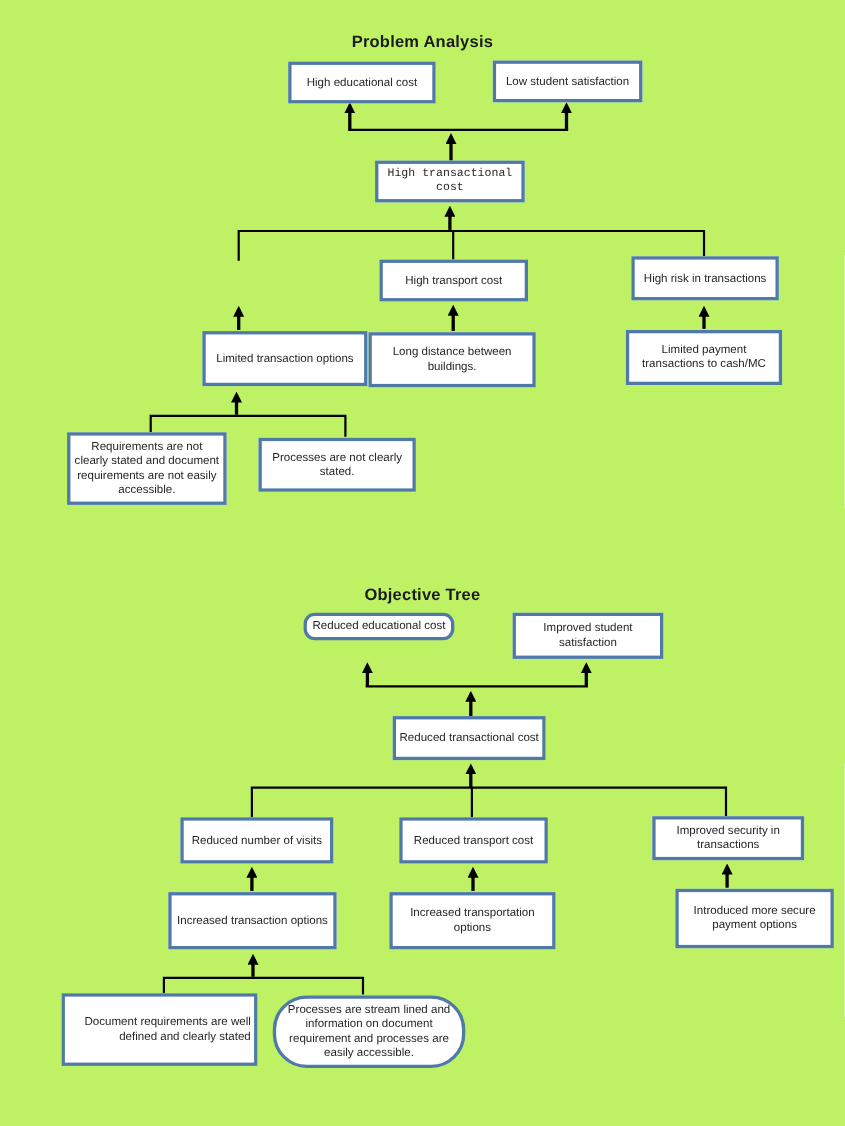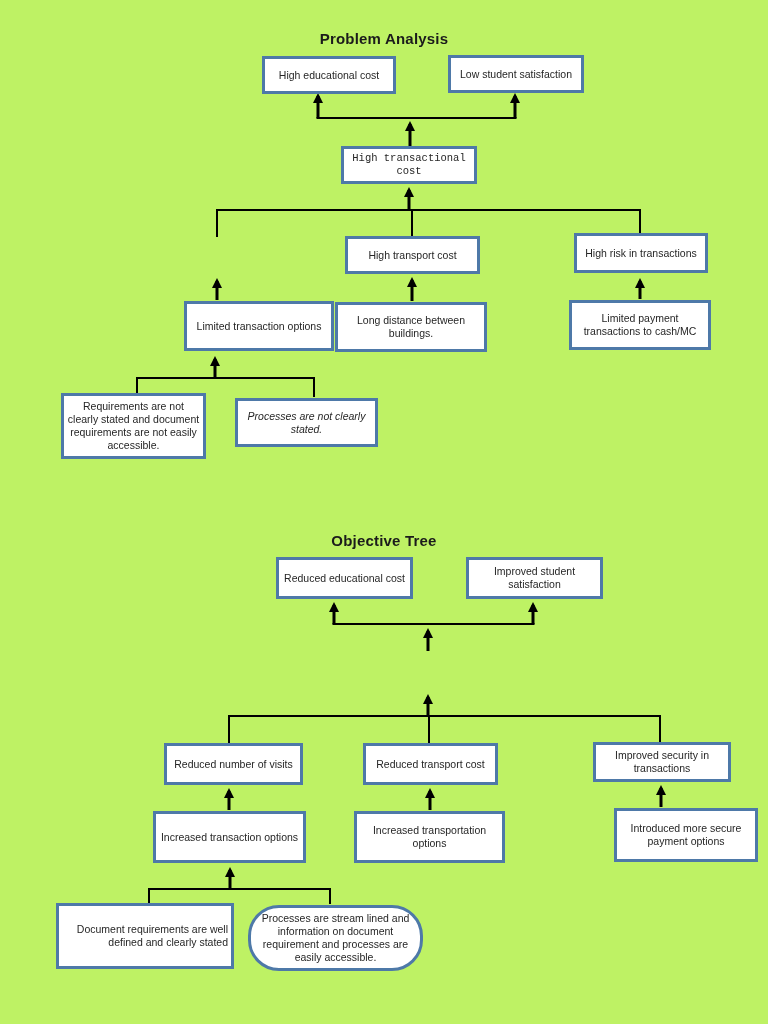--- a/index.html
+++ b/index.html
@@ -108,28 +108,29 @@
   <div class="node" style="left:574px;top:233px;width:134px;height:40px;">High risk in transactions</div>
 
   <div class="node" style="left:140px;top:301px;width:150px;height:50px;margin-left:44px;">Limited transaction options</div>
 
   <div class="node" style="left:569px;top:300px;width:142px;height:50px;">Limited payment transactions to cash/MC</div>
 
   <div class="node" style="left:335px;top:302px;width:152px;height:50px;">Long distance between buildings.</div>
 
   <div class="node" style="left:61px;top:393px;width:145px;height:66px;">Requirements are not clearly stated and document requirements are not easily accessible.</div>
 
-  <div class="node" style="left:235px;top:398px;width:143px;height:49px;font-style:italic;">Processes are not clearly stated.</div>
+  <div class="node" style="left:235px;top:398px;width:143px;height:49px;">Processes are not clearly stated.</div>
 
   <div class="tree-title" style="top:532px;">Objective Tree</div>
 
-  <div class="node" style="left:276px;top:557px;width:137px;height:42px;">Reduced educational cost</div>
+  <div class="node" style="left:276px;top:557px;width:137px;height:25px;border-radius:10px;">Reduced educational cost</div>
 
   <div class="node" style="left:466px;top:557px;width:137px;height:42px;">Improved student satisfaction</div>
 
+  <div class="node" style="left:357px;top:651px;width:139px;height:40px;">Reduced transactional cost</div>
 
   <div class="node" style="left:164px;top:743px;width:139px;height:42px;">Reduced number of visits</div>
 
   <div class="node" style="left:363px;top:743px;width:135px;height:42px;">Reduced transport cost</div>
 
   <div class="node" style="left:153px;top:811px;width:153px;height:52px;">Increased transaction options</div>
 
   <div class="node" style="left:593px;top:742px;width:138px;height:40px;">Improved security in transactions</div>
 
   <div class="node" style="left:354px;top:811px;width:151px;height:52px;">Increased transportation options</div>

